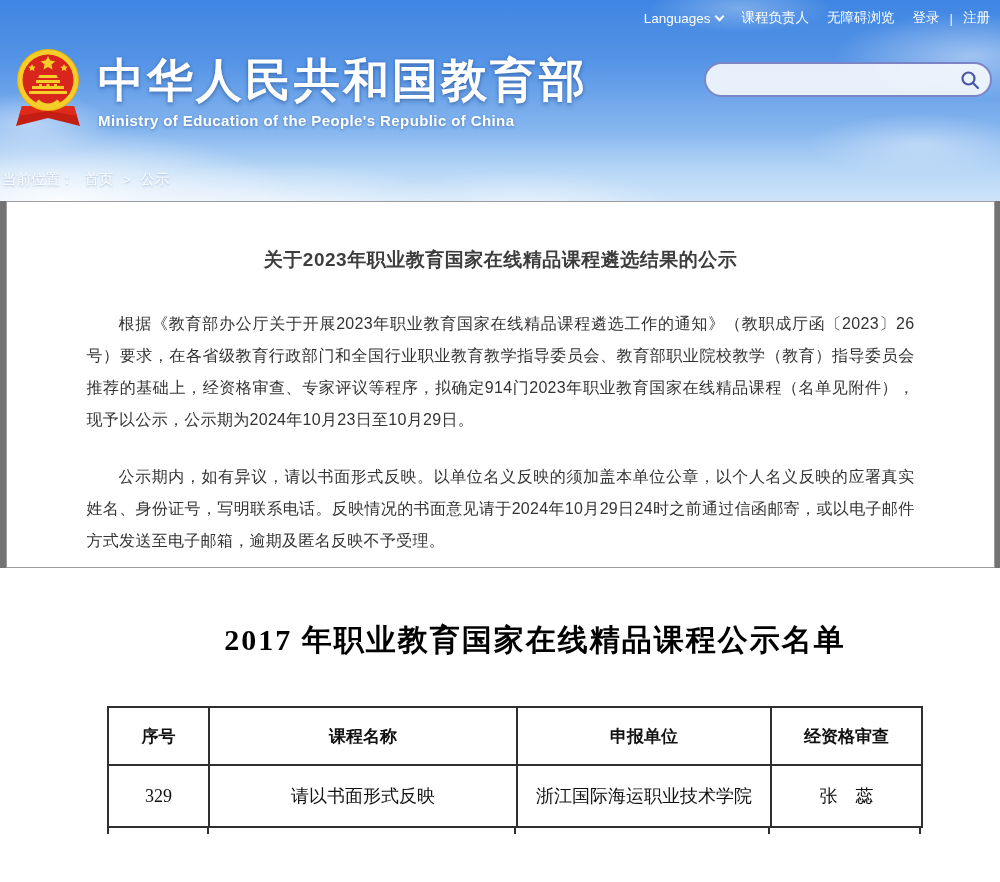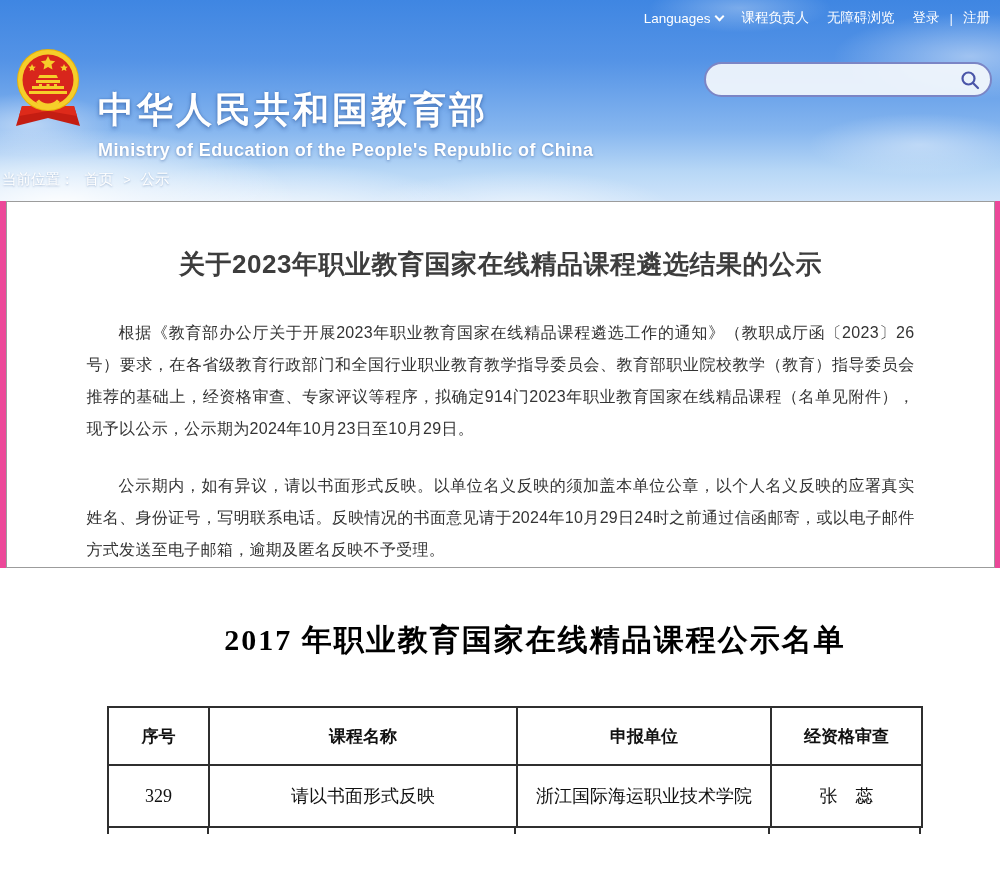--- a/index.html
+++ b/index.html
@@ -1,20 +1,20 @@
 <!DOCTYPE html>
 <html><head>
 <meta charset="utf-8">
 <style>
   * { margin:0; padding:0; box-sizing:border-box; }
   html,body { background:#e9e9e9; }
   body { font-family:"Liberation Sans","DejaVu Sans",sans-serif; }
   .page {
     position:relative; width:1000px; height:882px; margin:0 auto;
-    background:#ec4899; overflow:hidden;
+    background:#737373; overflow:hidden;
   }
 
   
   .sky {
     position:absolute; left:0; top:0; width:1000px; height:201px;
     background:
       radial-gradient(ellipse 340px 110px at 6% 102%, rgba(255,255,255,.97), rgba(255,255,255,0) 70%),
       radial-gradient(ellipse 300px 90px at 28% 112%, rgba(255,255,255,.85), rgba(255,255,255,0) 70%),
       radial-gradient(ellipse 220px 55px at 52% 104%, rgba(255,255,255,.55), rgba(255,255,255,0) 70%),
       radial-gradient(ellipse 190px 60px at 97% 28%, rgba(255,255,255,.45), rgba(255,255,255,0) 72%),
@@ -36,27 +36,26 @@
     border-right:2px solid #fff; border-bottom:2px solid #fff;
     transform:rotate(45deg);
   }
   .tb-divider { color:#fff; opacity:.9; margin:0 -8px; }
 
   
   .logo-block { position:absolute; left:8px; top:38px; display:flex; }
   .emblem { width:80px; height:100px; flex:0 0 80px; }
   .site-titles { margin-left:10px; padding-top:12px; }
   .site-title {
-    color:#fff; font-size:36px; font-weight:bold; letter-spacing:3px;
+    color:#fff; font-size:46px; font-weight:bold; letter-spacing:3px;
     text-shadow:0 2px 4px rgba(20,60,130,.45), 0 0 2px rgba(20,60,130,.35);
     white-space:nowrap;
-    margin-top:36px;
   }
   .site-subtitle {
-    margin-top:5px; color:#fff; font-size:18px; font-weight:bold; letter-spacing:.4px;
+    color:#fff; font-size:15px; font-weight:bold; letter-spacing:.4px;
     text-shadow:0 1px 3px rgba(20,60,130,.45);
   }
 
   
   .search {
     position:absolute; left:704px; top:62px; width:288px; height:35px;
     border:2px solid #7b85c5; border-radius:18px;
     background:rgba(243,247,252,.92);
     display:flex; align-items:center; padding:0 8px 0 14px;
   }
@@ -75,21 +74,21 @@
   .breadcrumb a { color:#fff; text-decoration:none; cursor:pointer; }
   .bc-sep { font-size:12px; opacity:.95; }
 
   
   .ann-box {
     position:absolute; left:6px; top:201px; width:989px; height:367px;
     background:#fff; border:1px solid #9c9c9c;
   }
   .ann-title {
     margin-top:45px; text-align:center;
-    font-size:26px; font-weight:bold; color:#3d3d3d; letter-spacing:.5px;
+    font-size:19px; font-weight:bold; color:#3d3d3d; letter-spacing:.5px;
   }
   .ann-body {
     width:828px; margin:35px auto 0;
     font-size:16px; line-height:32px; color:#333;
     text-align:justify; letter-spacing:.3px;
   }
   .ann-body p { text-indent:2em; }
   .ann-body p + p { margin-top:25px; }
 
   

